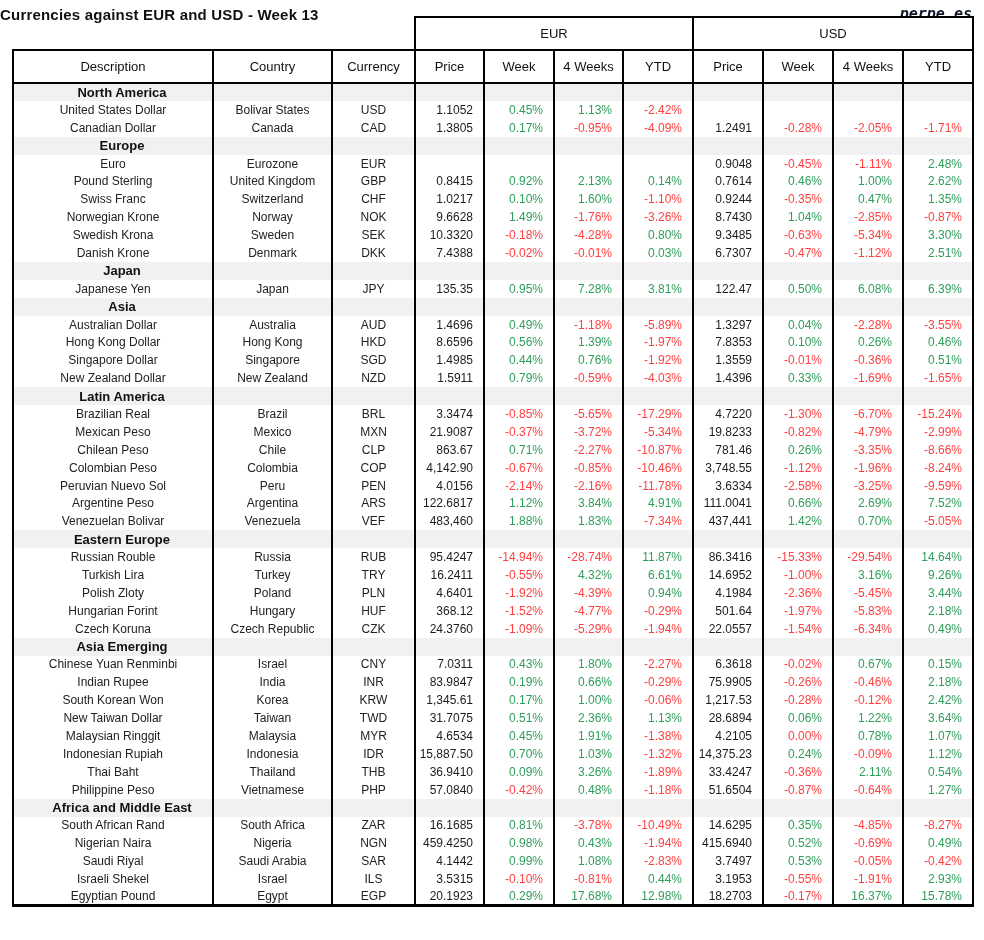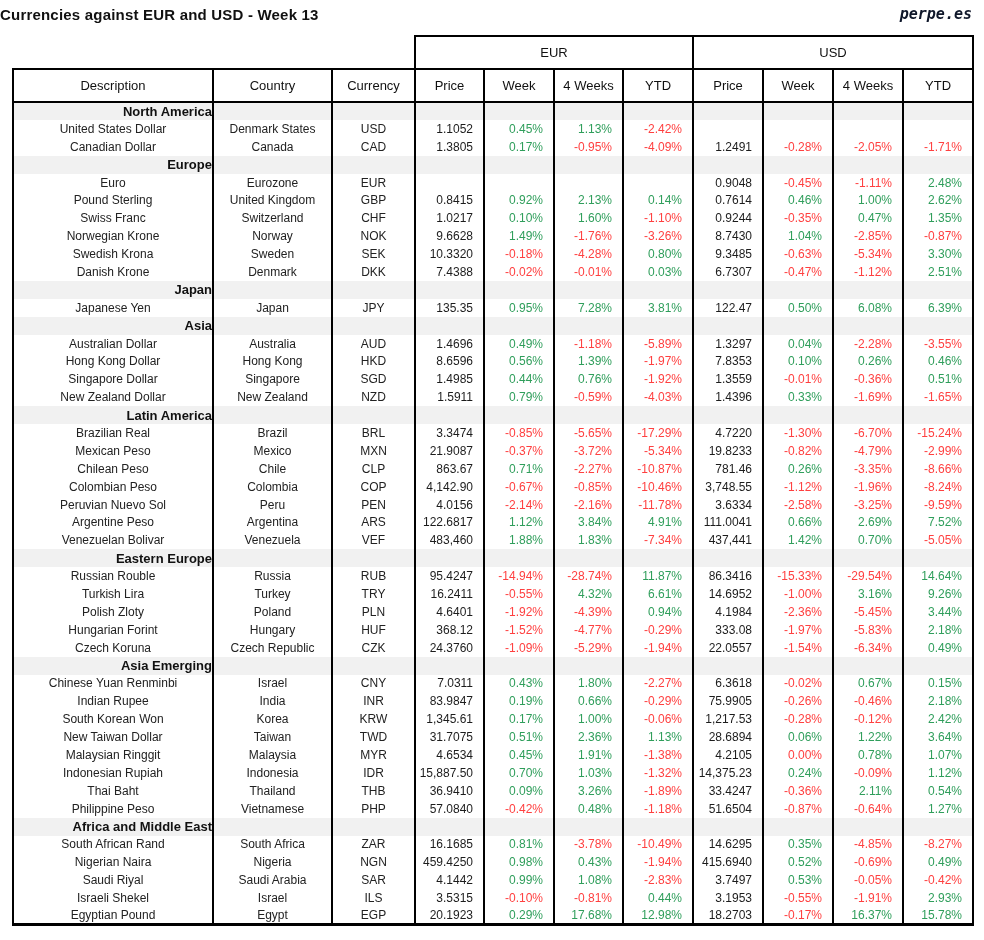--- a/index.html
+++ b/index.html
@@ -11,39 +11,39 @@
   }
   .title{
     position:absolute;left:0;top:6px;font-size:15px;font-weight:bold;color:#111;
     letter-spacing:.2px;white-space:nowrap;
   }
   .brand{
     position:absolute;right:12px;top:5px;font-size:15px;font-weight:bold;font-style:italic;
     color:#0f172a;font-family:"DejaVu Sans Mono",monospace;white-space:nowrap;
   }
   table.fx{
-    position:absolute;left:12px;top:35px;width:960px;
+    position:absolute;left:12px;top:16px;width:960px;
     border-collapse:collapse;table-layout:fixed;
   }
   th{
     border:2px solid var(--line);font-weight:normal;font-size:13px;color:#111;
     height:33px;padding:0;background:#fff;text-align:center;vertical-align:middle;
     white-space:nowrap;overflow:hidden;
   }
   th.blank{border:none;background:transparent;}
   tbody td{
     border-left:2px solid var(--line);border-right:2px solid var(--line);
     border-top:none;border-bottom:none;
     height:17.9px;padding:0;font-size:12px;color:#222;vertical-align:middle;
     white-space:nowrap;overflow:hidden;
   }
   tbody tr:last-child td{border-bottom:3px solid var(--line);margin-top:17px;}
   tr.section-row td{background:var(--sectionbg);}
   td.section-label{
-    font-weight:bold;font-size:13px;text-align:right;padding-left:18px;color:#111;
+    font-weight:bold;font-size:13px;text-align:center;padding-left:18px;color:#111;
   }
   td.text{text-align:center;}
   td.num{text-align:right;padding-right:10px;}
   td.price{color:var(--price);}
   td.pos{color:var(--pos);}
   td.neg{color:var(--neg);}
 </style>
 </head>
 <body>
 
@@ -93,21 +93,21 @@
         <td class=""></td>
         <td class=""></td>
         <td class=""></td>
         <td class=""></td>
         <td class=""></td>
         <td class=""></td>
         <td class=""></td>
       </tr>
       <tr>
         <td class="text">United States Dollar</td>
-        <td class="text">Denmark States</td>
+        <td class="text">Bolivar States</td>
         <td class="text">USD</td>
         <td class="num price">1.1052</td>
         <td class="num pos">0.45%</td>
         <td class="num pos">1.13%</td>
         <td class="num neg">-2.42%</td>
         <td class="num "></td>
         <td class="num "></td>
         <td class="num "></td>
         <td class="num "></td>
       </tr>
@@ -463,21 +463,21 @@
         <td class="num pos">3.44%</td>
       </tr>
       <tr>
         <td class="text">Hungarian Forint</td>
         <td class="text">Hungary</td>
         <td class="text">HUF</td>
         <td class="num price">368.12</td>
         <td class="num neg">-1.52%</td>
         <td class="num neg">-4.77%</td>
         <td class="num neg">-0.29%</td>
-        <td class="num price">333.08</td>
+        <td class="num price">501.64</td>
         <td class="num neg">-1.97%</td>
         <td class="num neg">-5.83%</td>
         <td class="num pos">2.18%</td>
       </tr>
       <tr>
         <td class="text">Czech Koruna</td>
         <td class="text">Czech Republic</td>
         <td class="text">CZK</td>
         <td class="num price">24.3760</td>
         <td class="num neg">-1.09%</td>

